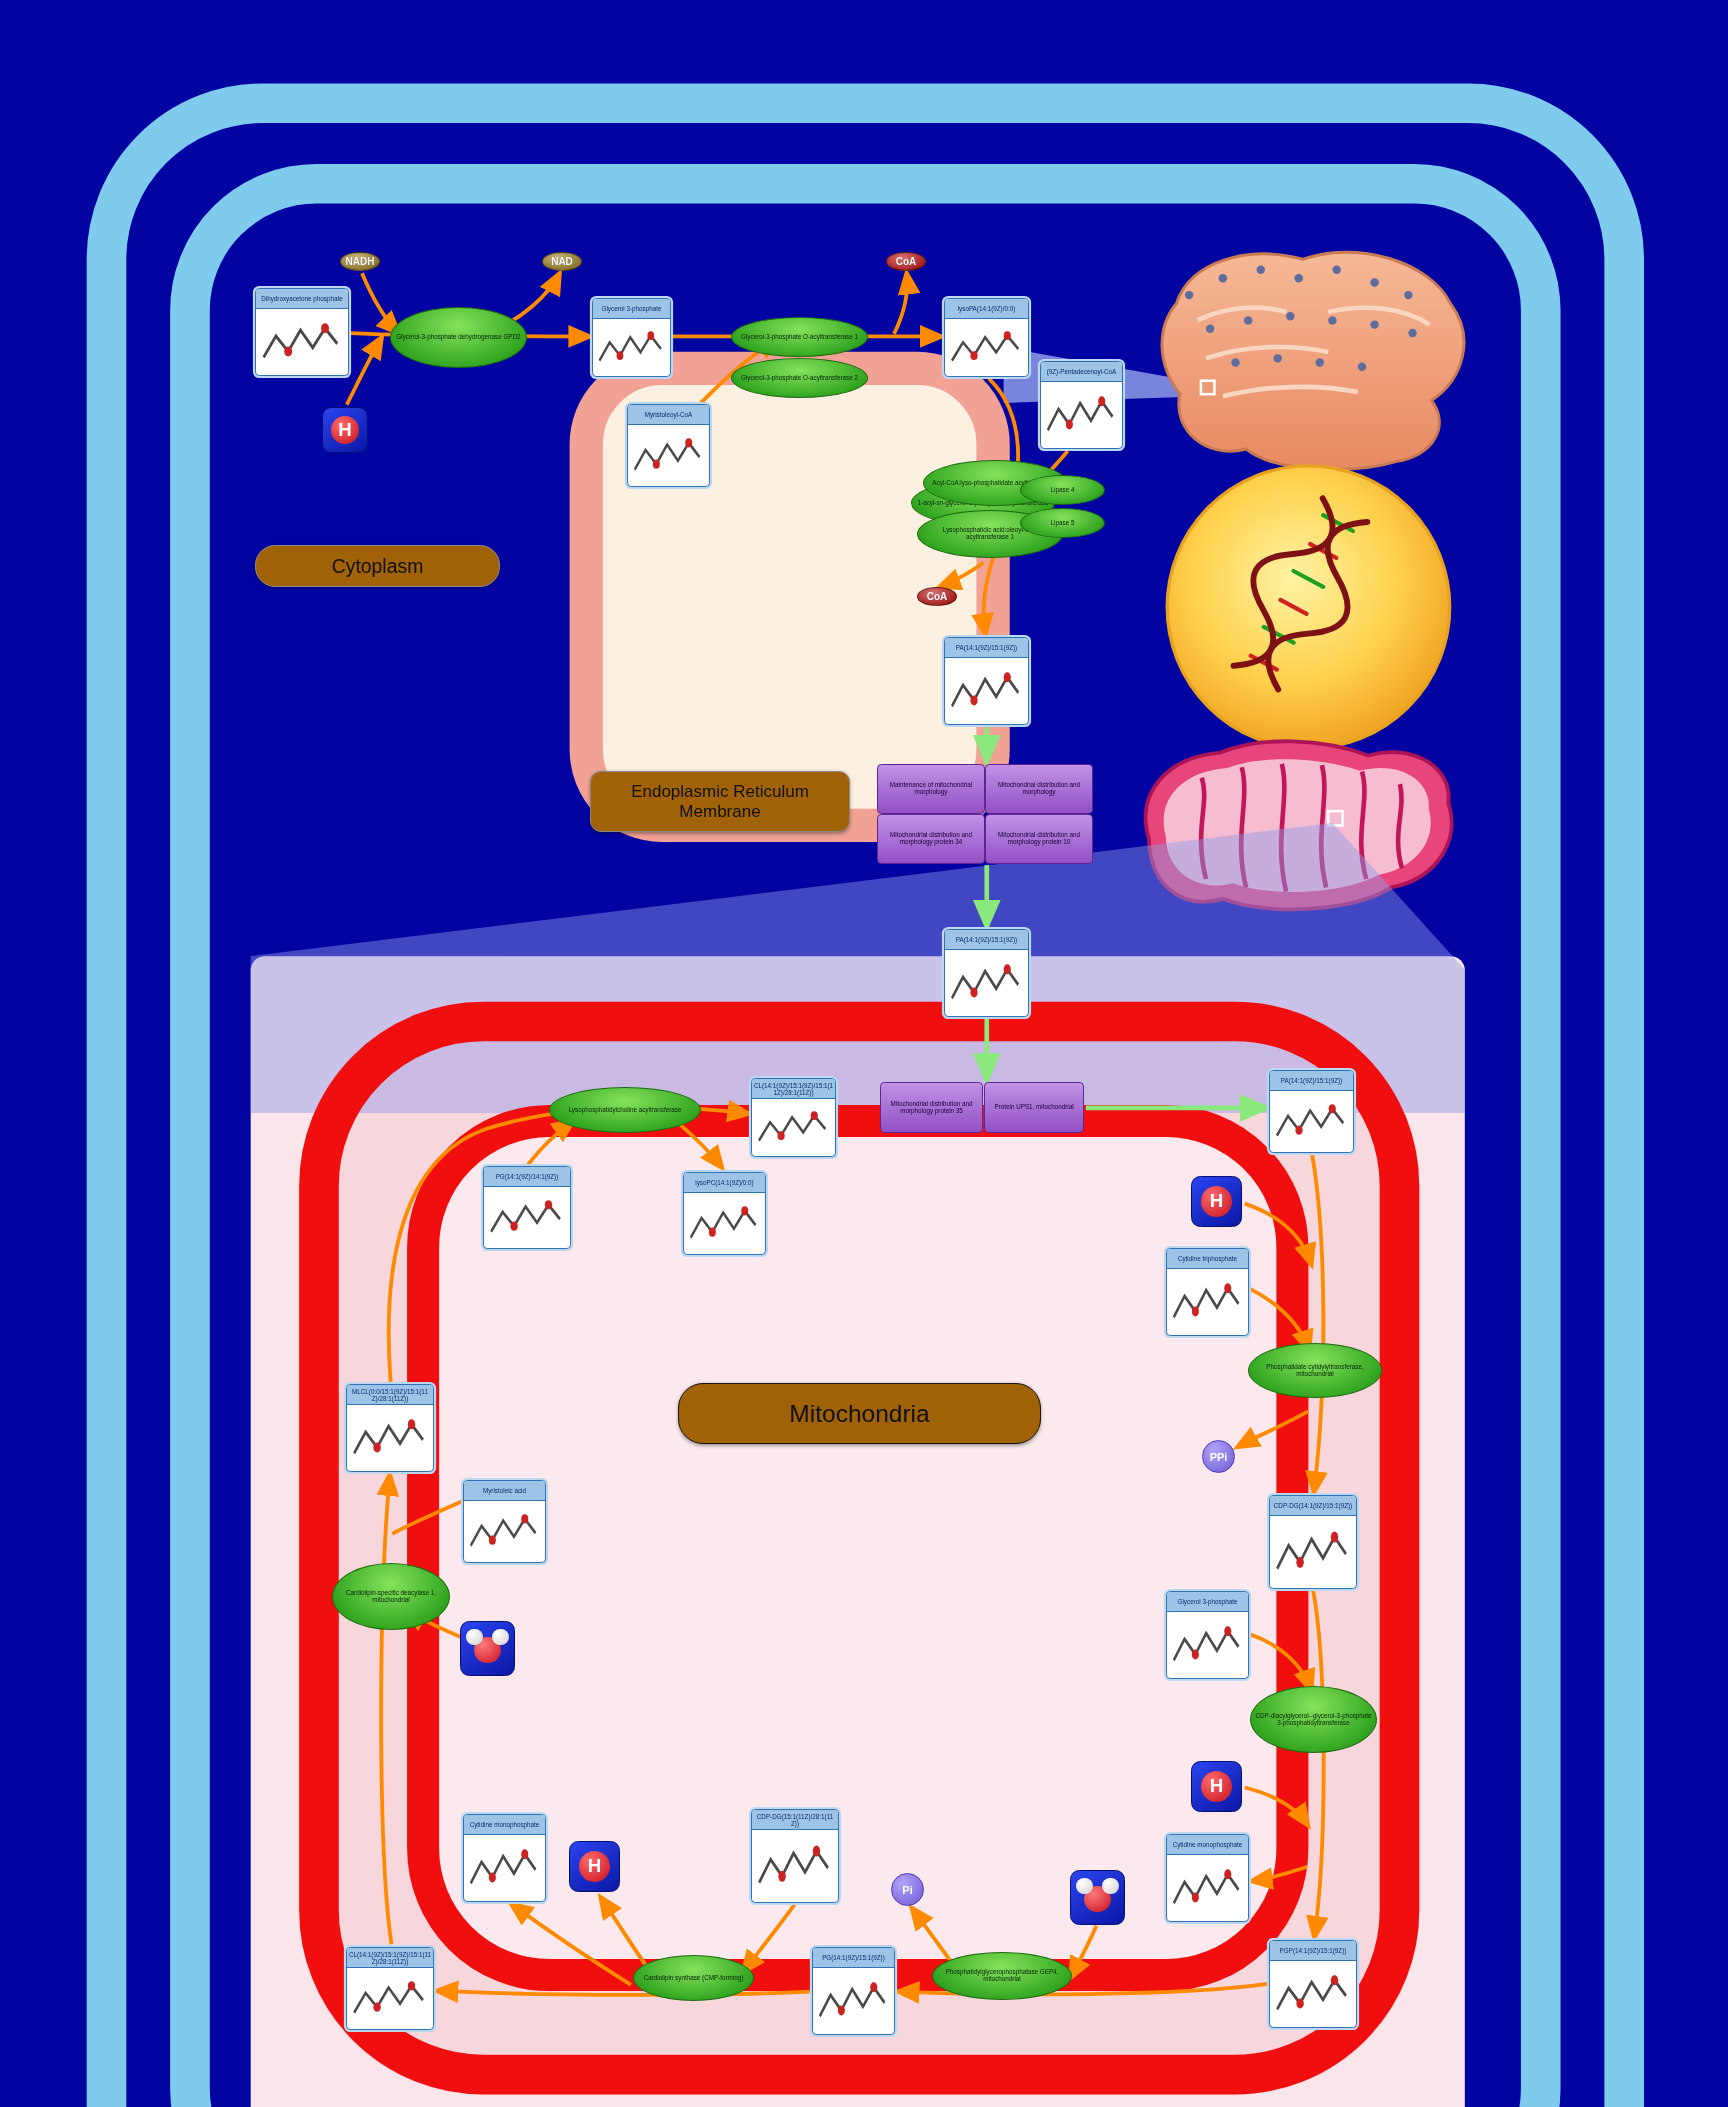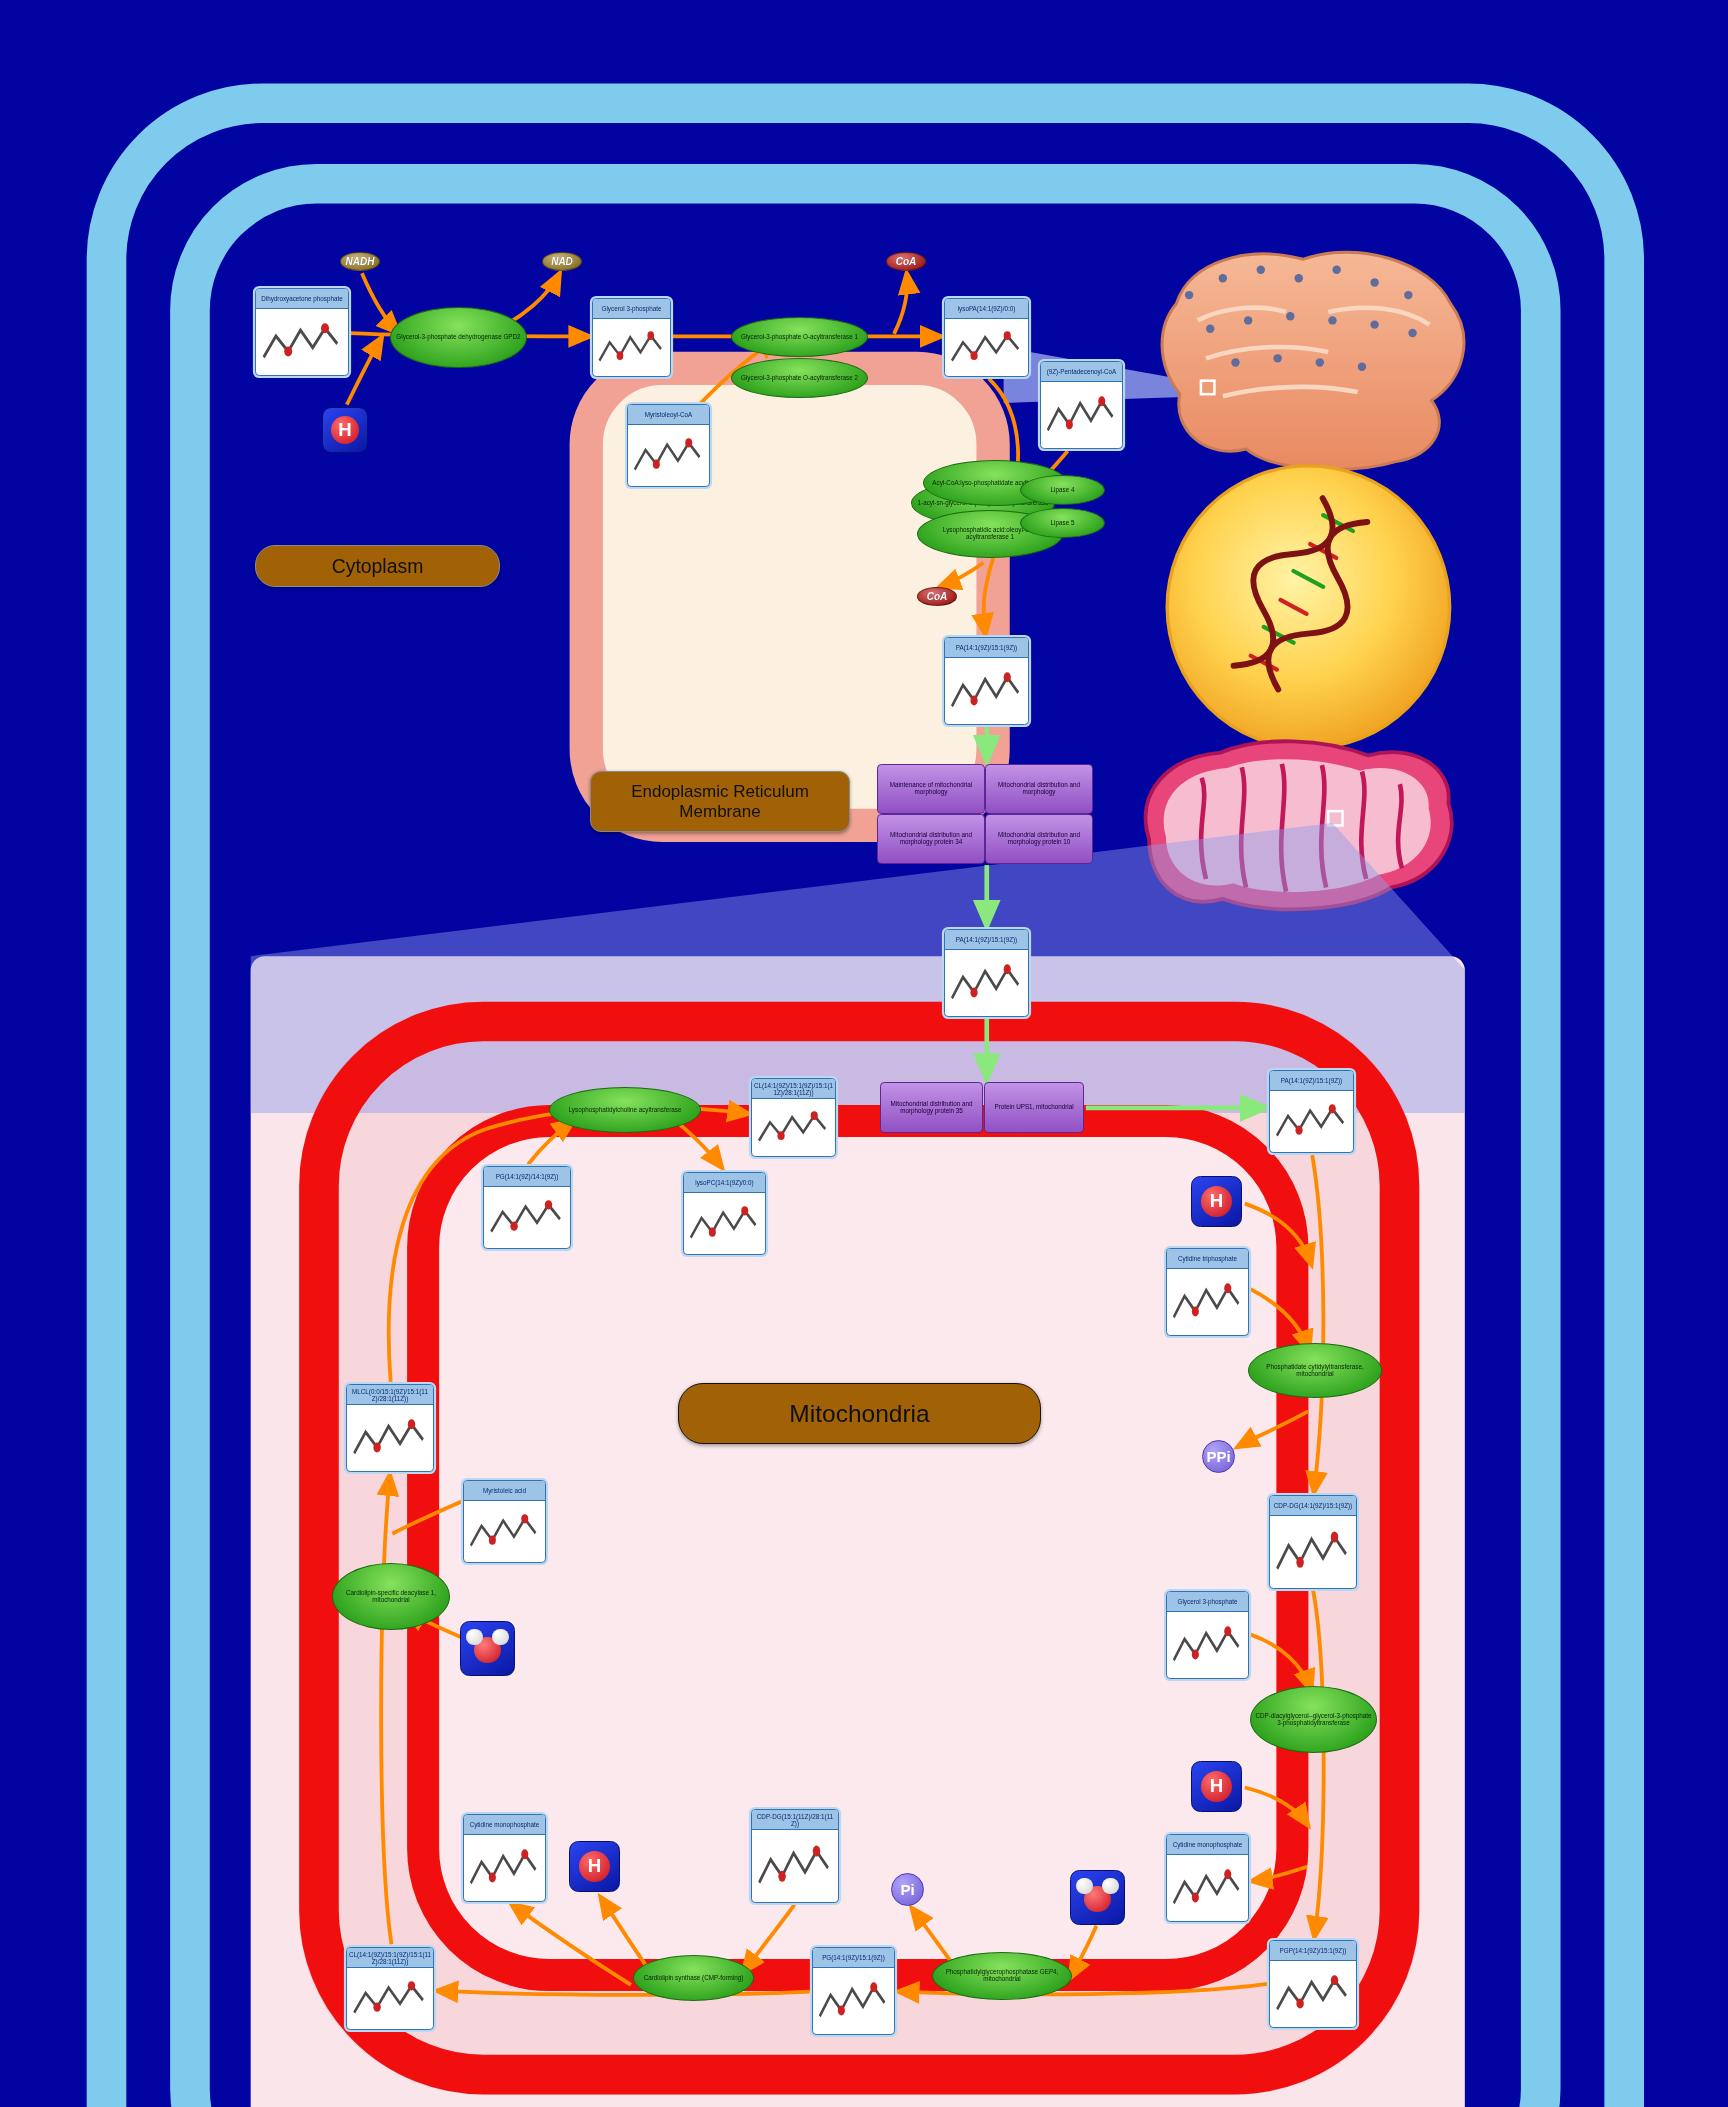--- a/index.html
+++ b/index.html
@@ -24,25 +24,25 @@
           display:flex;align-items:center;justify-content:center;text-align:center;padding:2.5px 4.2px;}
 
   
   .protein{background:linear-gradient(180deg,#C193E6,#914FC4);border:1.3px solid #5F2595;border-radius:4.2px;
            color:#160035;font-size:6.3px;line-height:1.1;display:flex;align-items:center;justify-content:center;
            text-align:center;padding:1.7px;}
 
   
   .pill{border-radius:50%;background:radial-gradient(ellipse at 40% 30%,rgba(255,255,255,.45),rgba(0,0,0,.25)),var(--c,#888);
         border:1.3px solid rgba(40,20,0,.55);color:#fff;font-weight:bold;font-size:10px;
-        display:flex;align-items:center;justify-content:center;text-shadow:0 0.4px 0.8px rgba(0,0,0,.5);font-style:italic;}
+        display:flex;align-items:center;justify-content:center;text-shadow:0 0.4px 0.8px rgba(0,0,0,.5);}
 
   
   .circle{border-radius:50%;background:radial-gradient(circle at 35% 30%,#B0A4F8,#6E59D4);
-          border:1.3px solid #4A38B0;color:#fff;font-size:15px;font-weight:bold;
+          border:1.3px solid #4A38B0;color:#fff;font-size:11px;font-weight:bold;
           display:flex;align-items:center;justify-content:center;}
 
   
   .ion{background:linear-gradient(145deg,#2B44F0,#0A17A4);border-radius:9.3px;border:1.3px solid #041070;
        display:flex;align-items:center;justify-content:center;}
   .ion-c{width:64%;height:64%;border-radius:50%;background:radial-gradient(circle at 35% 30%,#FF6A6A,#C60F1E);
          display:flex;align-items:center;justify-content:center;}
   .ion-t{color:#fff;font-weight:bold;font-size:18.6px;}
 
   

